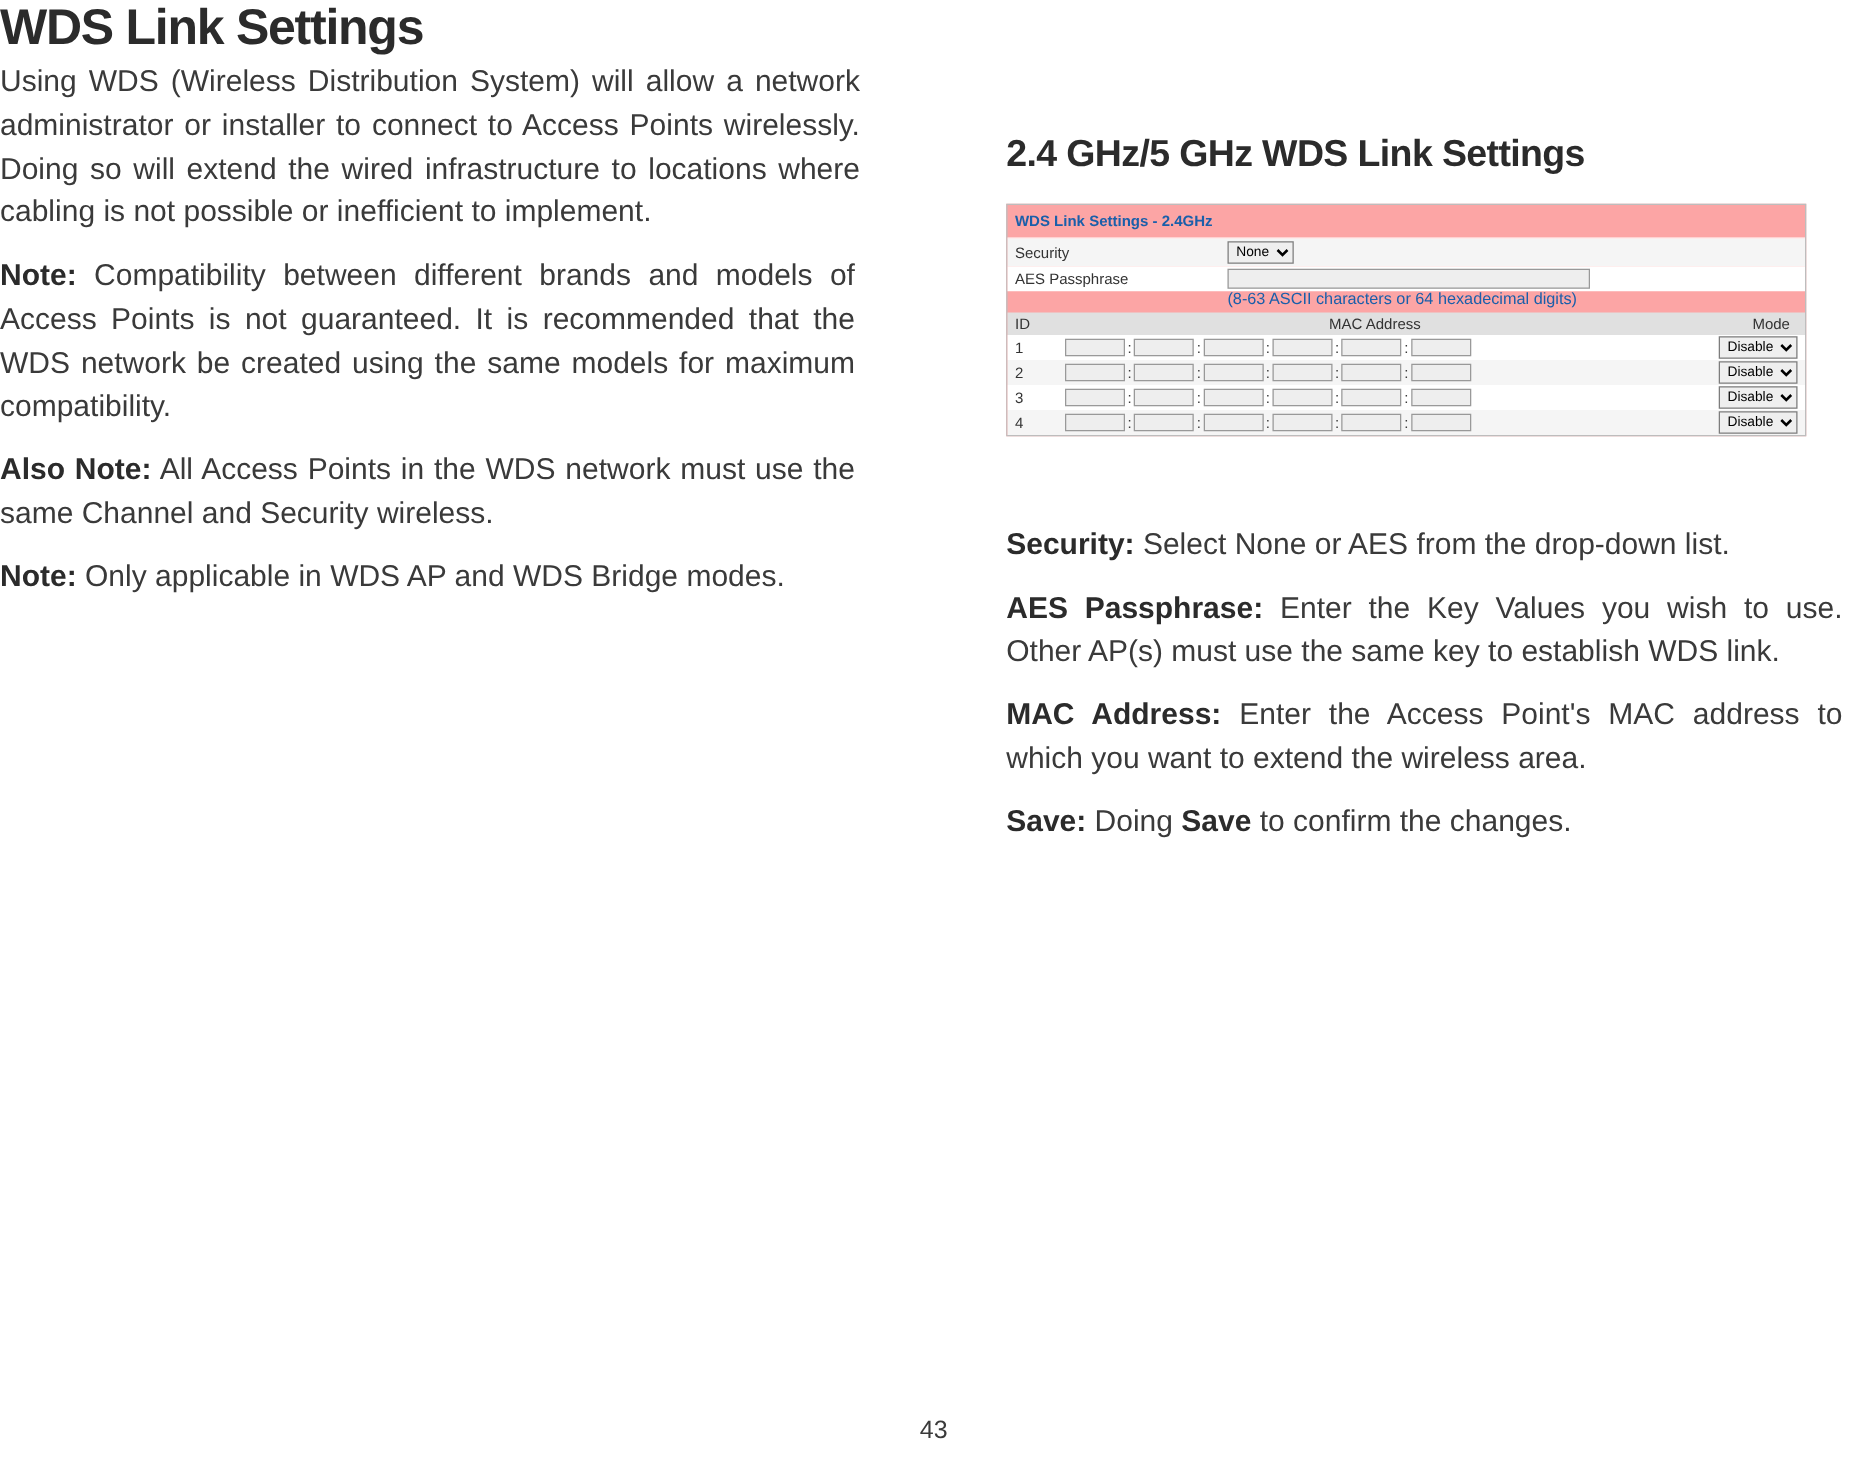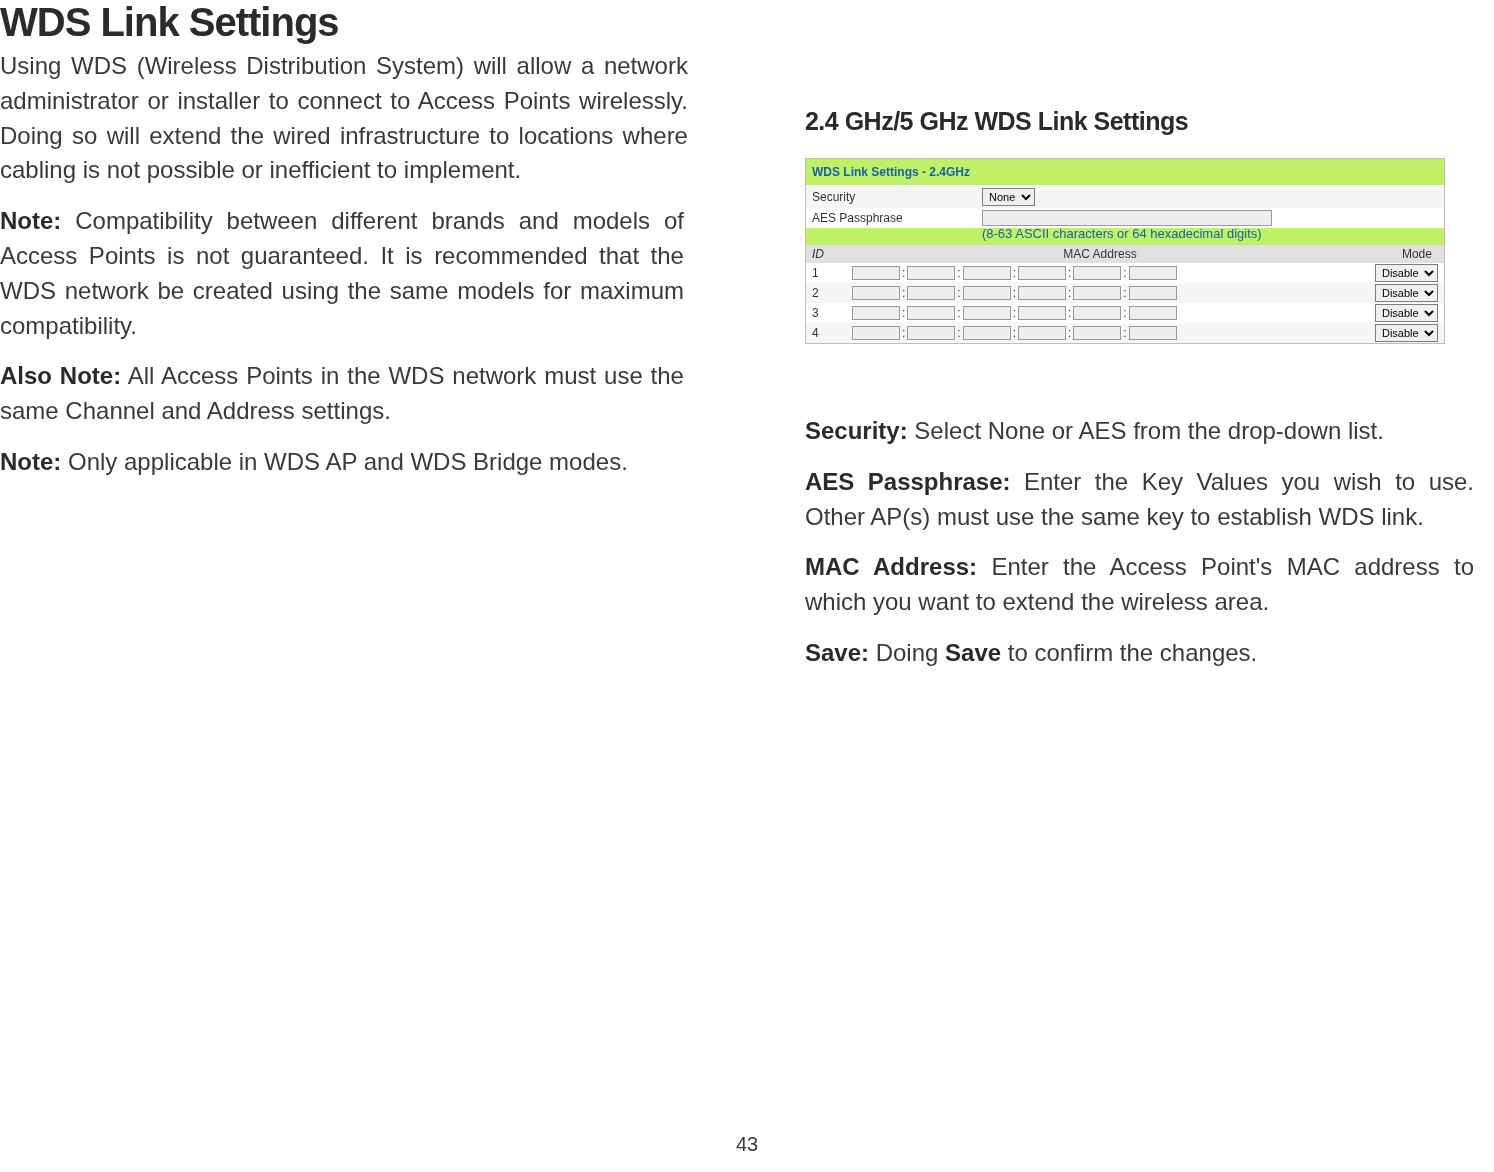--- a/index.html
+++ b/index.html
@@ -24,21 +24,21 @@
   .col-right { padding-left: 20px; }
   h1 {
     font-size: 40px;
     font-weight: 900;
     color: #2b2b2b;
     letter-spacing: -1px;
     margin-bottom: 4px;
     font-family: Arial, Helvetica, sans-serif;
   }
   h2 {
-    font-size: 25px;
+    font-size: 30px;
     font-weight: 900;
     color: #2b2b2b;
     margin-top: 58px;
     margin-bottom: 22px;
     letter-spacing: -0.5px;
   }
   .para {
     font-size: 24px;
     line-height: 1.45;
     color: #3a3a3a;
@@ -47,21 +47,21 @@
   }
   .indented {
     padding-right: 4px;
   }
   .b { font-weight: 900; color: #2b2b2b; }
   
   .wds-table {
     border: 1px solid #bdbdbd;
     width: 640px;
     font-size: 12px;
-    background: #bef264;
+    background: #fca5a5;
     margin-bottom: 70px;
   }
   .wds-title {
     color: #1a5faa;
     font-weight: bold;
     padding: 6px 6px 6px 6px;
     font-size: 12px;
     border-bottom: 1px solid #fff;
   }
   .wds-row {
@@ -87,21 +87,21 @@
     font-size: 11px;
   }
   .hint { color: #1a5faa; font-size: 13px; padding-left: 176px; margin-top: -2px; margin-bottom: 4px; }
   .hdr-row {
     display: flex;
     background: #e0e0e0;
     font-size: 12px;
     color: #333;
     padding: 2px 6px;
   }
-  .hdr-id { width: 40px; text-align: left; font-style: italic; }
+  .hdr-id { width: 40px; text-align: left; }
   .hdr-mac { flex: 1; text-align: center; }
   .hdr-mode { width: 90px; text-align: right; padding-right: 6px; }
   .data-row {
     display: flex;
     align-items: center;
     font-size: 12px;
     padding: 1px 6px;
   }
   .data-row.even { background: #f5f5f5; }
   .data-row.odd { background: #fff; }
@@ -136,21 +136,21 @@
 <div class="page">
 
   <div class="col">
     <p class="para">Using WDS (Wireless Distribution System) will allow a network administrator or installer to connect to Access Points wirelessly. Doing so will extend the wired infrastructure to locations where cabling is not possible or inefficient to implement.</p>
 
     <p class="para indented">
       <span class="b">Note:</span><span> Compatibility between different brands and models of Access Points is not guaranteed. It is recommended that the WDS network be created using the same models for maximum compatibility.</span>
     </p>
 
     <p class="para indented">
-      <span class="b">Also Note:</span><span> All Access Points in the WDS network must use the same Channel and Address settings.</span>
+      <span class="b">Also Note:</span><span> All Access Points in the WDS network must use the same Channel and Security wireless.</span>
     </p>
 
 
     <p class="para indented">
       <span class="b">Note:</span><span> Only applicable in WDS AP and WDS Bridge modes.</span>
     </p>
   </div>
 
   <div class="col col-right">
     <h2>2.4 GHz/5 GHz WDS Link Settings</h2>

